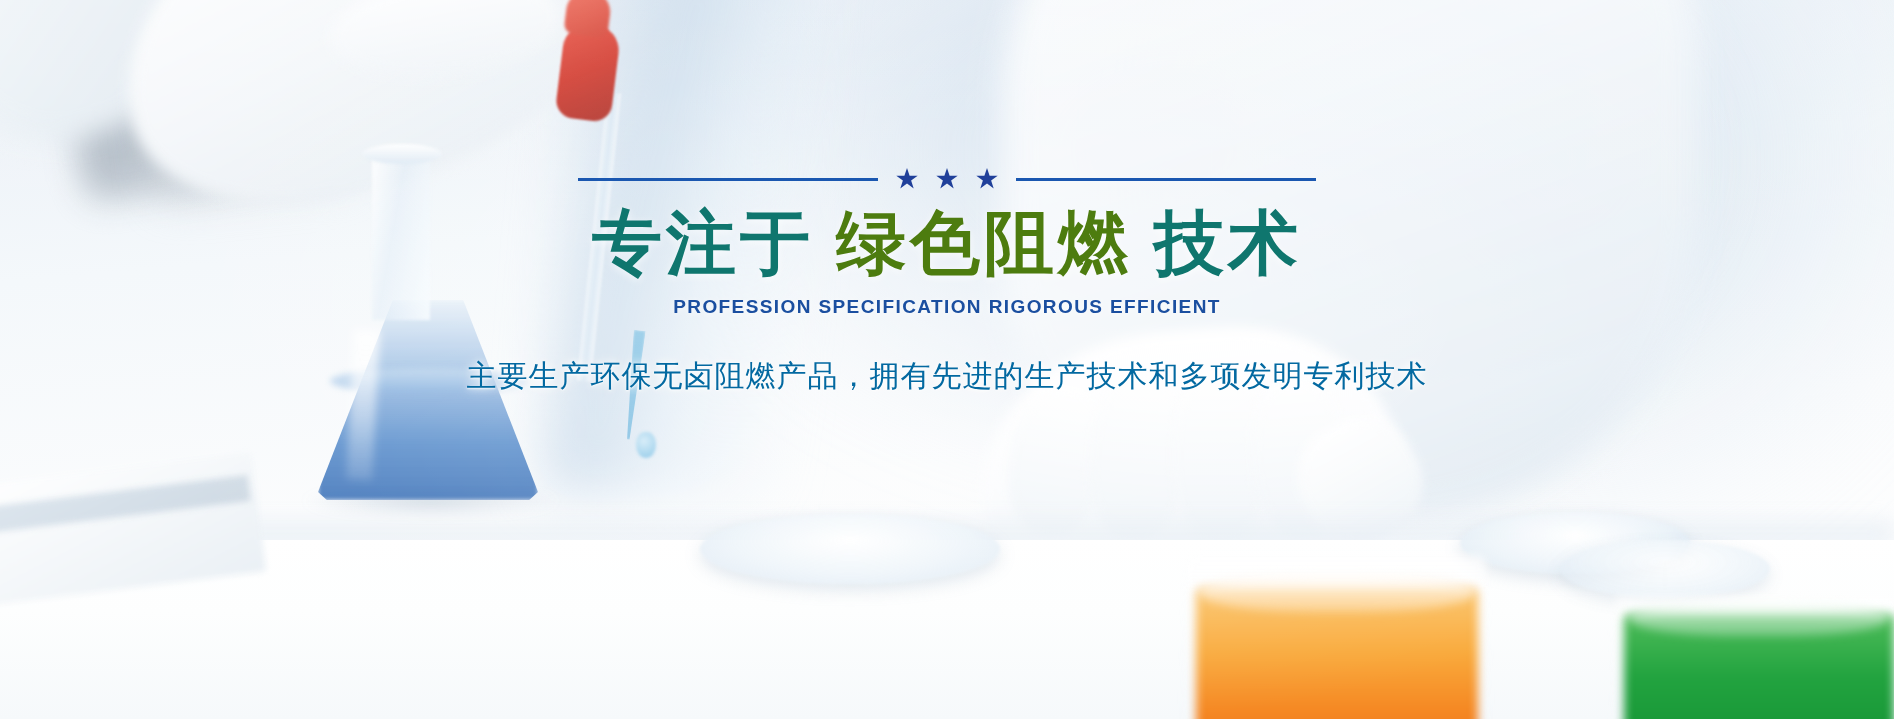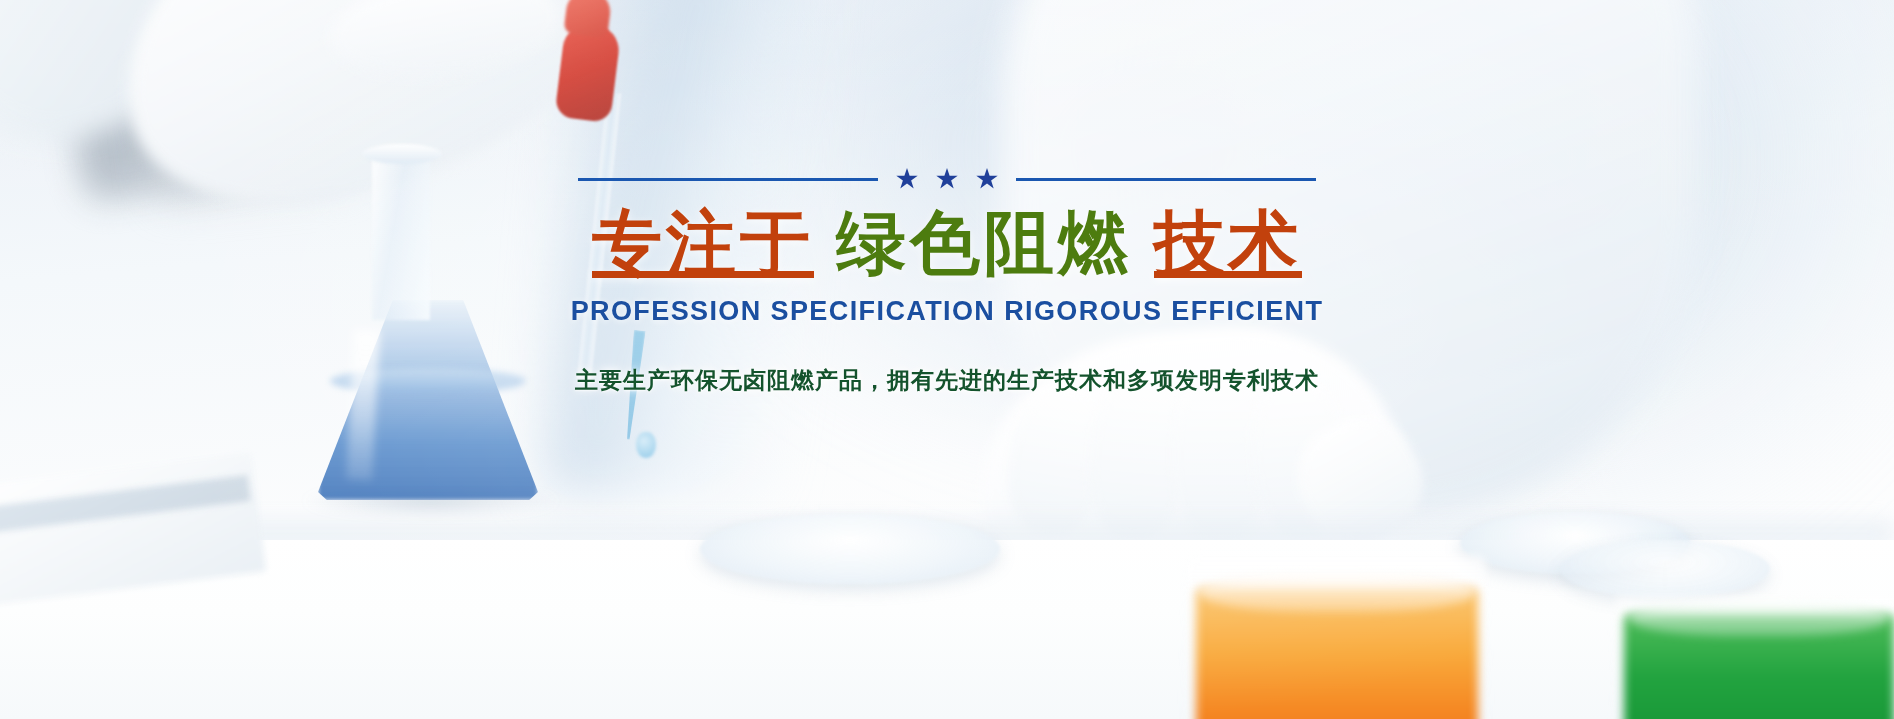--- a/index.html
+++ b/index.html
@@ -293,40 +293,40 @@
 
   .headline {
     margin-top:14px;
     font-size:70px;
     font-weight:bold;
     letter-spacing:4px;
     line-height:1.12;
     white-space:nowrap;
     text-shadow:0 2px 8px rgba(255,255,255,.7);
   }
-  .headline .blue  { color:#c2410c;text-decoration:underline; }
+  .headline .blue  { color:#0f766e; }
   .headline .green { color:#4d7c0f; }
   .headline .gap   { display:inline-block; width:22px; }
 
   .subtitle-en {
     margin-top:14px;
-    font-size:27px;
+    font-size:19px;
     font-weight:bold;
     letter-spacing:1.4px;
     color:#1b4fa0;
     white-space:nowrap;
     text-shadow:0 1px 6px rgba(255,255,255,.85);
   }
 
   .desc-cn {
     margin-top:38px;
-    font-size:23px;
-    font-weight:bold;
+    font-size:30px;
+    font-weight:normal;
     letter-spacing:1px;
-    color:#14532d;
+    color:#0369a1;
     white-space:nowrap;
     text-shadow:
        0 0 7px rgba(255,255,255,.95),
        0 0 14px rgba(255,255,255,.85),
        0 1px 2px rgba(255,255,255,.9);
   }
 </style>
 </head>
 <body>
 

